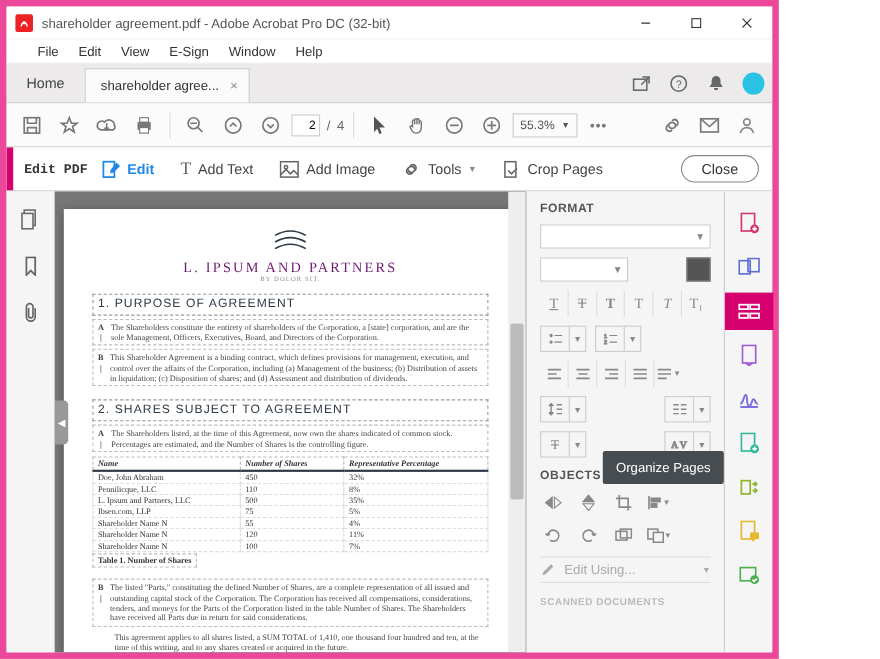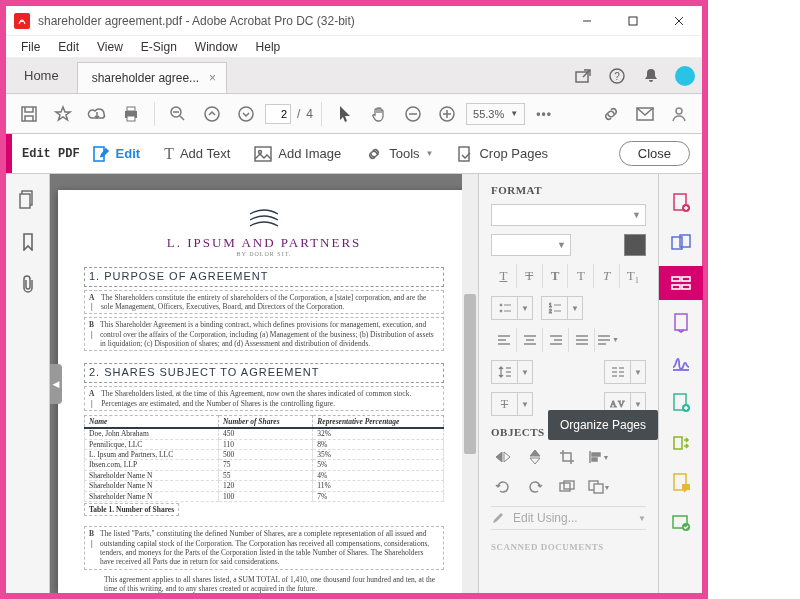--- a/index.html
+++ b/index.html
@@ -4,21 +4,21 @@
 <style>
 html,body{margin:0;padding:0;width:800px;height:599px;overflow:hidden;font-family:"Segoe UI",Arial,sans-serif;font-size:12px;color:#333;background:#fff;box-sizing:border-box;}
 *{box-sizing:border-box;}
 .window{width:708px;height:599px;border:6px solid #ec4899;display:flex;flex-direction:column;background:#f5f5f5;}
 .titlebar{height:30px;background:#fff;display:flex;align-items:center;padding:0 0 0 8px;border-bottom:1px solid #eee;}
 .titlebar .appicon{width:16px;height:16px;background:#ed2224;border-radius:2px;display:flex;align-items:center;justify-content:center;margin-right:8px;}
 .titlebar .appicon svg{width:10px;height:10px;}
 .titlebar .title{flex:1;font-size:12px;color:#555;}
 .winbtns{display:flex;height:100%;}
 .winbtn{width:46px;display:flex;align-items:center;justify-content:center;color:#333;}
-.menubar{height:22px;background:#fff;display:flex;align-items:center;padding:0 7px;gap:2px;border-bottom:1px solid #eee;}
+.menubar{height:22px;background:#fff;display:flex;align-items:center;padding:0 20px;gap:2px;border-bottom:1px solid #eee;}
 .menubar span{padding:2px 8px;font-size:12px;color:#333;}
 .tabbar{height:36px;background:#eceaea;display:flex;align-items:stretch;border-bottom:1px solid #ccc;}
 .tabbar .navbtn{padding:0 18px;display:flex;align-items:center;font-size:13px;color:#444;}
 .tabbar .doctab{background:#fbfbfb;border-top:1px solid #ccc;border-left:1px solid #ccc;border-right:1px solid #ccc;margin-top:4px;padding:0 10px 0 14px;display:flex;align-items:center;font-size:12px;gap:10px;}
 .tabbar .spacer{flex:1;}
 .tabbar .ricon{width:34px;display:flex;align-items:center;justify-content:center;color:#666;}
 .avatar{width:20px;height:20px;border-radius:50%;background:#29c3e5;}
 .toolbar{height:40px;background:#fbfbfb;border-bottom:1px solid #ccc;display:flex;align-items:center;padding:0 8px;gap:4px;}
 .tb{width:30px;height:30px;display:flex;align-items:center;justify-content:center;color:#666;}
 .tbsep{width:1px;height:24px;background:#ddd;margin:0 4px;}
@@ -47,21 +47,21 @@
 .tbl th{border:1px dashed #bbb;text-align:left;padding:1px 4px;font-style:italic;border-bottom:2px solid #2e3a46;}
 .tbl td{border:1px dashed #ddd;padding:0 4px;}
 .tbl td.n{padding-right:40px;}
 .tblcap{border:1px dashed #bbb;font-size:7.5px;font-weight:bold;padding:1px 4px;margin-top:1px;display:inline-block;}
 .expand{position:absolute;top:50%;transform:translateY(-50%);width:12px;height:40px;background:#999;color:#fff;display:flex;align-items:center;justify-content:center;font-size:9px;}
 .expand.l{left:0;border-radius:0 4px 4px 0;}
 .expand.r{right:0;border-radius:4px 0 0 4px;}
 .scroll{position:absolute;right:0;top:0;width:16px;height:100%;background:#eee;}
 .scroll .thumb{position:absolute;left:2px;width:12px;background:#bbb;border-radius:2px;}
 .fmtpanel{width:180px;background:#f5f5f5;border-left:1px solid #ccc;padding:10px 12px 0 12px;overflow:hidden;}
-.fp-h{font-size:11px;font-weight:600;color:#555;letter-spacing:0.5px;margin-bottom:8px;font-family:Liberation Serif, serif;}
+.fp-h{font-size:11px;font-weight:600;color:#555;letter-spacing:0.5px;margin-bottom:8px;}
 .fp-row{display:flex;gap:8px;align-items:center;margin-bottom:8px;}
 .drop{border:1px solid #ccc;background:#fff;height:22px;flex:1;display:flex;align-items:center;justify-content:flex-end;padding:0 4px;color:#888;font-size:9px;}
 .sw{width:22px;height:22px;border:1px solid #888;background:#555;}
 .btnrow{display:flex;gap:0;margin-bottom:8px;}
 .fbtn{width:26px;height:24px;border-right:1px solid #ddd;display:flex;align-items:center;justify-content:center;color:#888;font-size:13px;font-family:Georgia;}
 .fbtn:last-child{border-right:none;}
 .seg{display:flex;border:1px solid #ccc;}
 .seg .s{width:26px;height:22px;border-right:1px solid #ccc;display:flex;align-items:center;justify-content:center;}
 .seg .s:last-child{border-right:none;}
 .objrow{display:flex;gap:8px;margin-bottom:8px;}

